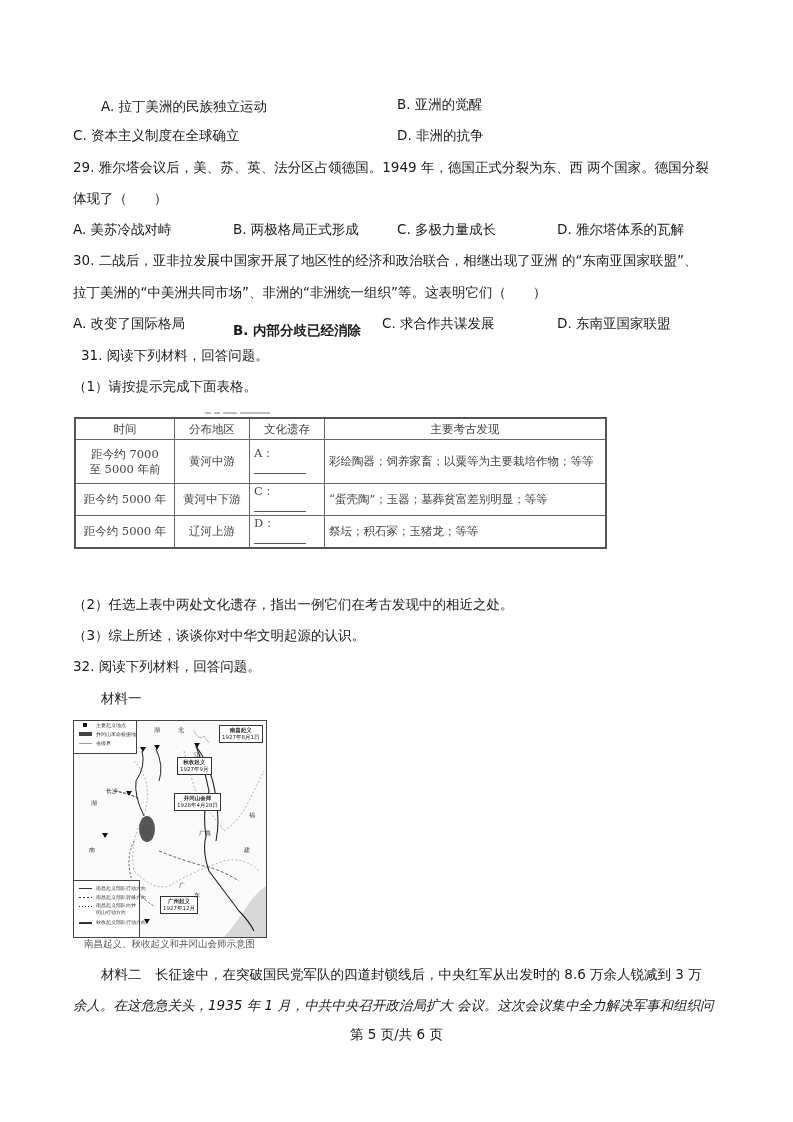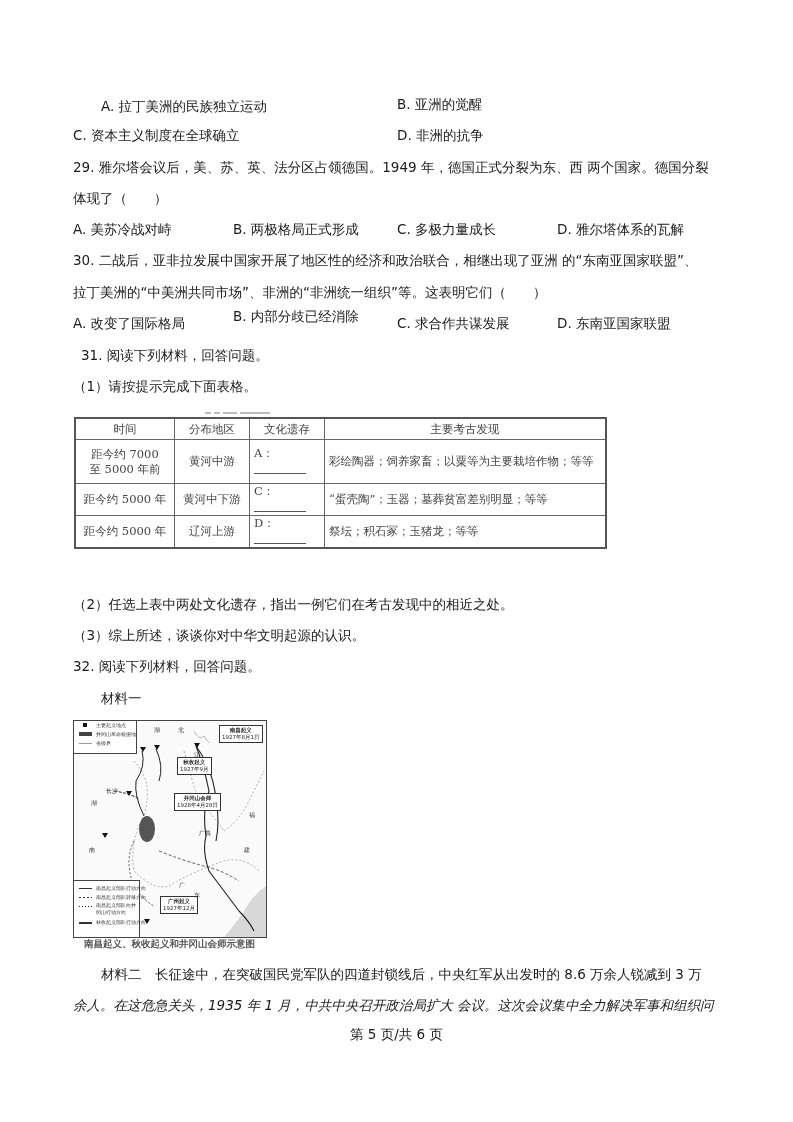--- a/index.html
+++ b/index.html
@@ -16,21 +16,21 @@
   table.arch tr.r1 td { height: 43px; }
   table.arch tr.r2 td { height: 43px; }
   table.arch tr.r3 td { height: 25px; }
   table.arch tr.r4 td { height: 25px; }
   table.arch { border: 2px solid #555; }
   .blank { display: inline-block; width: 52px; border-bottom: 1px solid #555; height: 12px; vertical-align: baseline; }
   .faint-title { position: absolute; left: 205px; top: 404px; width: 75px; height: 4px; }
   .faint-title span { display:inline-block; height:2px; background:#bbb; margin-right:3px; vertical-align: middle; }
   .map { position: absolute; left: 73px; top: 720px; width: 192px; height: 216px; border: 1px solid #444; background: #fafafa; overflow: hidden; }
   .map-caption { position: absolute; left: 84px; top: 938px; font-family: "DejaVu Serif", "Liberation Serif", serif;
-                 font-size: 9.5px; color: #555; white-space: nowrap; font-weight: bold; }
+                 font-size: 9.5px; color: #555; white-space: nowrap; }
   .legend { position: absolute; left: 0; top: 0; width: 62px; height: 32px; border-right: 1px solid #444; border-bottom: 1px solid #444; background: #fff; font-size: 5px; color:#333; }
   .legend2 { position: absolute; left: 0; bottom: 0; width: 65px; height: 56px; border-top: 1px solid #444; border-right: 1px solid #444; background: #fff; font-size: 5px; color:#333; }
   .lg-row { position: relative; height: 9px; line-height: 9px; padding-left: 22px; white-space: nowrap; }
   .lg-row .sym { position: absolute; left: 5px; top: 4px; width: 13px; height: 1px; background: #333; }
   .map-label { position: absolute; font-size: 6px; color: #333; white-space: nowrap; }
   .map-box { position: absolute; border: 1px solid #333; background: #fff; font-size: 5.5px; line-height: 7px; text-align: center; padding: 1px 2px; font-weight: bold; color:#222; }
   .footer { position: absolute; top: 1024px; left: 0; width: 793px; text-align: center; font-size: 13.5px; line-height: 20px; }
 </style>
 </head>
 <body>
@@ -43,22 +43,22 @@
 <div class="line" style="top:157px;">29. 雅尔塔会议后，美、苏、英、法分区占领德国。1949 年，德国正式分裂为东、西  两个国家。德国分裂</div>
 <div class="line" style="top:188px;">体现了（　　）</div>
 <div class="opt" style="left:73px; top:219px;">A. 美苏冷战对峙</div>
 <div class="opt" style="left:233px; top:219px;">B. 两极格局正式形成</div>
 <div class="opt" style="left:397px; top:219px;">C. 多极力量成长</div>
 <div class="opt" style="left:557px; top:219px;">D. 雅尔塔体系的瓦解</div>
 
 <div class="line" style="top:250px;">30. 二战后，亚非拉发展中国家开展了地区性的经济和政治联合，相继出现了亚洲  的“东南亚国家联盟”、</div>
 <div class="line" style="top:282px;">拉丁美洲的“中美洲共同市场”、非洲的“非洲统一组织”等。这表明它们（　　）</div>
 <div class="opt" style="left:73px; top:313px;">A. 改变了国际格局</div>
-<div class="opt" style="left:233px; top:306px;">B. 内部分歧已经消除</div>
-<div class="opt" style="left:397px; top:313px;">C. 求合作共谋发展</div>
+<div class="opt" style="left:233px; top:320px;font-weight:bold;">B. 内部分歧已经消除</div>
+<div class="opt" style="left:382px; top:313px;">C. 求合作共谋发展</div>
 <div class="opt" style="left:557px; top:313px;">D. 东南亚国家联盟</div>
 
 <div class="line" style="top:345px;margin-left:8px;">31. 阅读下列材料，回答问题。</div>
 <div class="line" style="top:376px;">（1）请按提示完成下面表格。</div>
 <div class="faint-title">
   <span style="width:6px"></span><span style="width:6px"></span><span style="width:14px"></span><span style="width:30px"></span>
 </div>
 
 <div class="tbl-wrap">
   <table class="arch">

